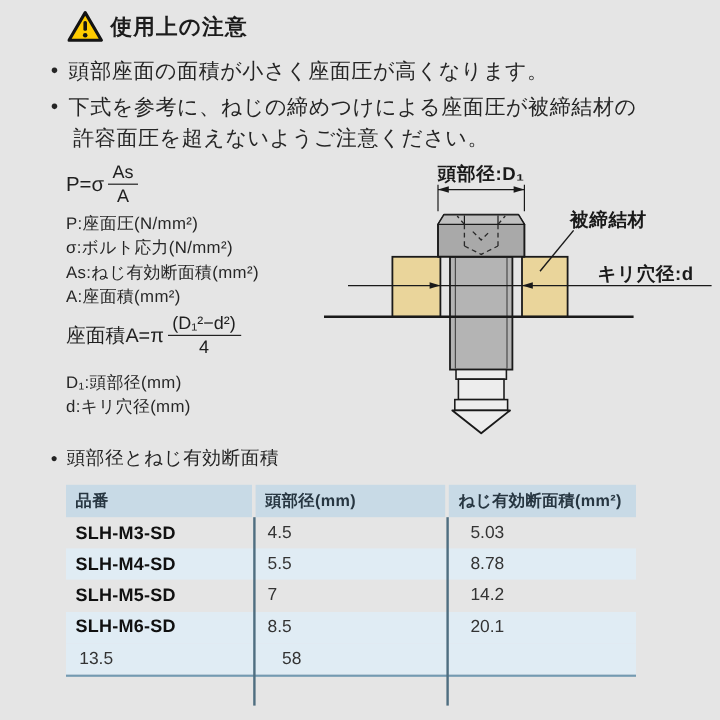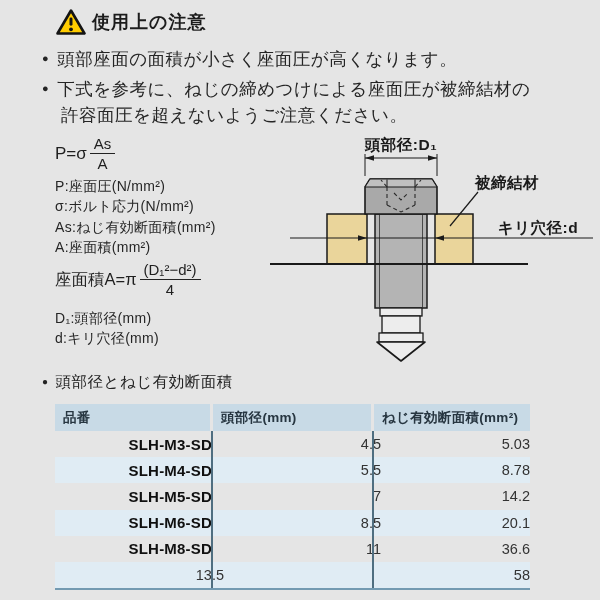--- a/index.html
+++ b/index.html
@@ -43,21 +43,21 @@
   .table-title .dot{font-size:10px;position:relative;top:-2px;margin-right:7px;}
 
   .ptable{position:absolute;left:55px;top:404px;width:475px;}
   .thead{display:flex;height:27px;}
   .th{background:#c8dae6;display:flex;align-items:center;padding-left:8px;
       font-size:13.5px;font-weight:600;color:#273641;letter-spacing:0.3px;box-sizing:border-box;}
   .th.c1{width:155px;margin-right:3px;}
   .th.c2{width:158px;margin-right:3px;}
   .th.c3{flex:1;}
   .tbody{border-bottom:2.5px solid #739ab1;}
-  .tr{display:flex;height:26.2px;align-items:center;text-align:right;}
+  .tr{display:flex;height:26.2px;align-items:center;}
   .tr.alt{background:#e0ecf4;}
   .td{box-sizing:border-box;}
   .td.c1{width:157px;padding-left:8px;font-weight:700;font-size:15px;color:#101010;letter-spacing:0.2px;}
   .td.c2{width:169px;padding-left:11px;font-size:14.5px;color:#333;}
   .td.c3{flex:1;padding-left:11px;font-size:14.5px;color:#333;}
   .vline{position:absolute;top:27px;height:157.2px;width:2px;background:#4f6e80;}
   .vl1{left:156px;}
   .vl2{left:317px;}
 </style>
 </head>
@@ -172,25 +172,20 @@
       <div class="tr">
         <div class="td c1">SLH-M5-SD</div>
         <div class="td c2">7</div>
         <div class="td c3">14.2</div>
       </div>
       <div class="tr alt">
         <div class="td c1">SLH-M6-SD</div>
         <div class="td c2">8.5</div>
         <div class="td c3">20.1</div>
       </div>
-      <div class="tr">
-        <div class="td c1">SLH-M8-SD</div>
-        <div class="td c2">11</div>
-        <div class="td c3">36.6</div>
-      </div>
       <div class="tr alt">
         <div class="td c2">13.5</div>
         <div class="td c3">58</div>
       </div>
     </div>
     <div class="vline vl1"></div>
     <div class="vline vl2"></div>
   </div>
 
 </div>

